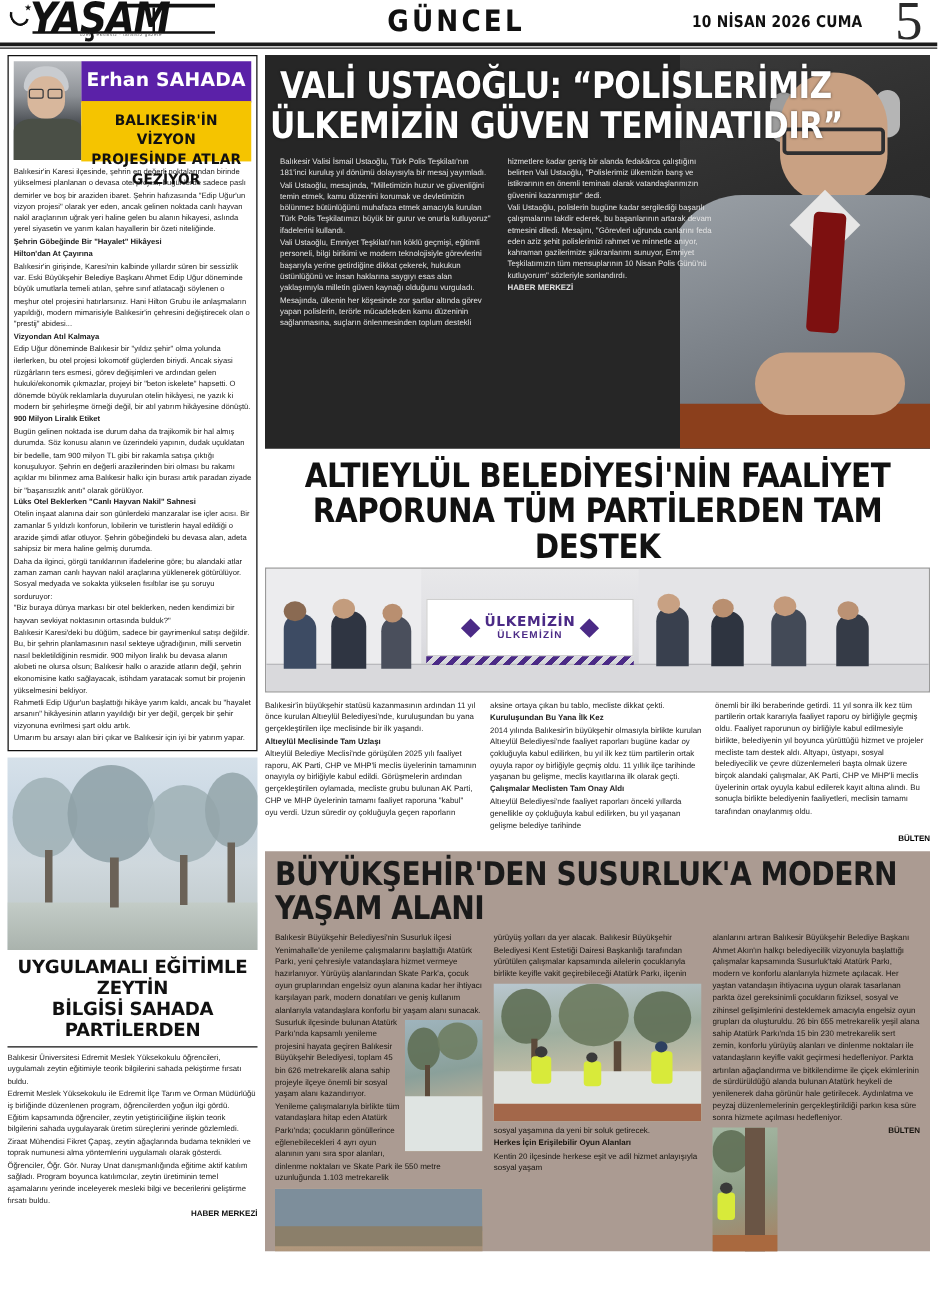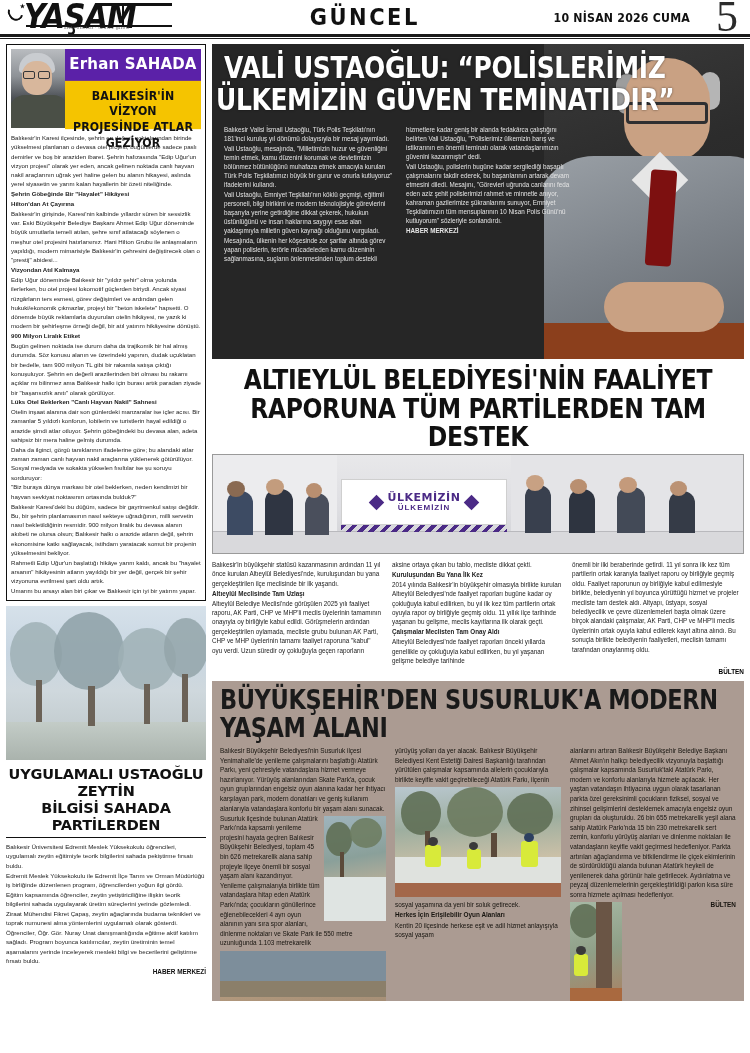--- a/index.html
+++ b/index.html
@@ -286,21 +286,21 @@
       <div class="tree" style="left:48px;top:6px;width:70px;height:78px;background:#8da0a6;"></div>
       <div class="tree" style="left:112px;top:22px;width:58px;height:62px;"></div>
       <div class="tree" style="left:158px;top:12px;width:44px;height:60px;background:#93a5a9;"></div>
       <div class="trunk" style="left:30px;top:74px;width:6px;height:42px;"></div>
       <div class="trunk" style="left:82px;top:80px;width:7px;height:40px;"></div>
       <div class="trunk" style="left:138px;top:78px;width:6px;height:40px;"></div>
       <div class="trunk" style="left:176px;top:68px;width:6px;height:48px;"></div>
     </div>
 
     <div class="olive-headline">
-      <div>UYGULAMALI USTAOĞLU ZEYTİN</div>
+      <div>UYGULAMALI EĞİTİMLE ZEYTİN</div>
       <div>BİLGİSİ SAHADA PARTİLERDEN</div>
     </div>
     <div class="olive-rule"></div>
     <div class="olive-body" id="olive-body">
         <p>Balıkesir Üniversitesi Edremit Meslek Yüksekokulu öğrencileri, uygulamalı zeytin eğitimiyle teorik bilgilerini sahada pekiştirme fırsatı buldu.</p>
         <p>Edremit Meslek Yüksekokulu ile Edremit İlçe Tarım ve Orman Müdürlüğü iş birliğinde düzenlenen program, öğrencilerden yoğun ilgi gördü.</p>
         <p>Eğitim kapsamında öğrenciler, zeytin yetiştiriciliğine ilişkin teorik bilgilerini sahada uygulayarak üretim süreçlerini yerinde gözlemledi. Ziraat Mühendisi Fikret Çapaş, zeytin ağaçlarında budama teknikleri ve toprak numunesi alma yöntemlerini uygulamalı olarak gösterdi. Öğrenciler, Öğr. Gör. Nuray Unat danışmanlığında eğitime aktif katılım sağladı. Program boyunca katılımcılar, zeytin üretiminin temel aşamalarını yerinde inceleyerek mesleki bilgi ve becerilerini geliştirme fırsatı buldu.</p>
       </div>
     <div class="byline-right">HABER MERKEZİ</div>
   </div>

